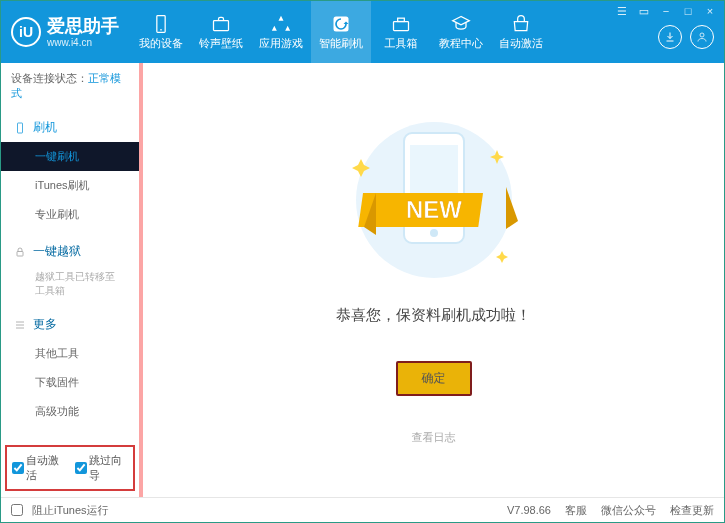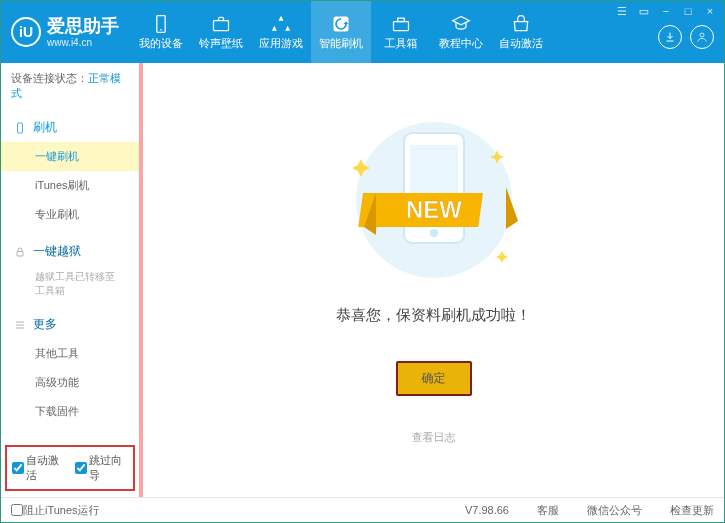--- a/index.html
+++ b/index.html
@@ -31,39 +31,39 @@
   .sidebar { width: 142px; border-right: 4px solid #fca5a5; display: flex; flex-direction: column; overflow-y: auto; }
   .conn-status { padding: 8px 10px; font-size: 11px; color: #666; }
   .conn-val { color: #1296db; }
   .side-section { padding: 4px 0; }
   .side-head { display: flex; align-items: center; padding: 6px 12px; font-size: 12px; color: #0369a1; cursor: pointer; }
   .side-head .si { width: 14px; height: 14px; margin-right: 6px; display: flex; align-items: center; justify-content: center; }
   .side-head .si svg { width: 12px; height: 12px; fill: #999; stroke: #999; }
   .side-head.blue { color: #1296db; }
   .side-head.blue .si svg { fill: #1296db; stroke: #1296db; }
   .side-sub { padding: 7px 10px 7px 34px; font-size: 11px; color: #666; cursor: pointer; }
-  .side-sub.active { background: #fef9c3; color: #1296db; font-family: Liberation Serif, serif; }
+  .side-sub.active { background: #0f172a; color: #1296db; font-family: Liberation Serif, serif; }
   .side-note { padding: 4px 10px 4px 34px; font-size: 10px; color: #aaa; line-height: 1.4; }
   .side-bottom { margin-top: auto; }
   .checks-box { border: 2px solid #d43c3c; margin: 4px 4px 6px; padding: 6px 5px; display: flex; gap: 10px; font-size: 11px; }
   .chk { display: flex; align-items: center; gap: 2px; color: #555; cursor: pointer; }
   .chk input { accent-color: #1296db; width: 12px; height: 12px; }
   
   
   .main { flex: 1; display: flex; flex-direction: column; align-items: center; justify-content: center; position: relative; }
   .illus { margin-bottom: 18px; }
   .msg { font-size: 15px; color: #444; margin-bottom: 36px; }
   .confirm-btn { border: 2px solid #7f1d1d; background: #eab308; padding: 7px 24px; font-size: 12px; color: #555; cursor: pointer; border-radius: 2px; }
   .log-link { margin-top: 34px; font-size: 11px; color: #aaa; cursor: pointer; }
   
   
   .footer { height: 25px; border-top: 1px solid #e6e6e6; display: flex; align-items: center; padding: 0 10px; font-size: 11px; color: #666; }
-  .footer-left { display: flex; align-items: center; gap: 0; }
+  .footer-left { display: flex; align-items: center; gap: 9px; }
   .footer-left input { width: 12px; height: 12px; }
-  .footer-right { margin-left: auto; display: flex; gap: 28px; align-items: center; }
+  .footer-right { margin-left: auto; display: flex; gap: 14px; align-items: center; }
   .footer-right span { cursor: pointer; }
 </style>
 </head>
 <body>
 
 <div class="app">
 
   <div class="header">
     <div class="brand">
       <div class="brand-logo">iU</div>
@@ -194,22 +194,22 @@
       <div class="side-section">
         <div class="side-head">
           <span class="si">
               <svg viewBox="0 0 24 24">
                 <path d="M4 6h16M4 12h16M4 18h16" stroke-width="1.5"></path>
               </svg>
             </span>
           <span>更多</span>
         </div>
         <div class="side-sub">其他工具</div>
+        <div class="side-sub">下载固件</div>
         <div class="side-sub">高级功能</div>
-        <div class="side-sub">下载固件</div>
       </div>
 
       <div class="side-bottom">
         <div class="checks-box">
           <label class="chk">
               <input type="checkbox" checked="" style="">
               <span>自动激活</span>
             </label>
           <label class="chk">
               <input type="checkbox" checked="" style="">

